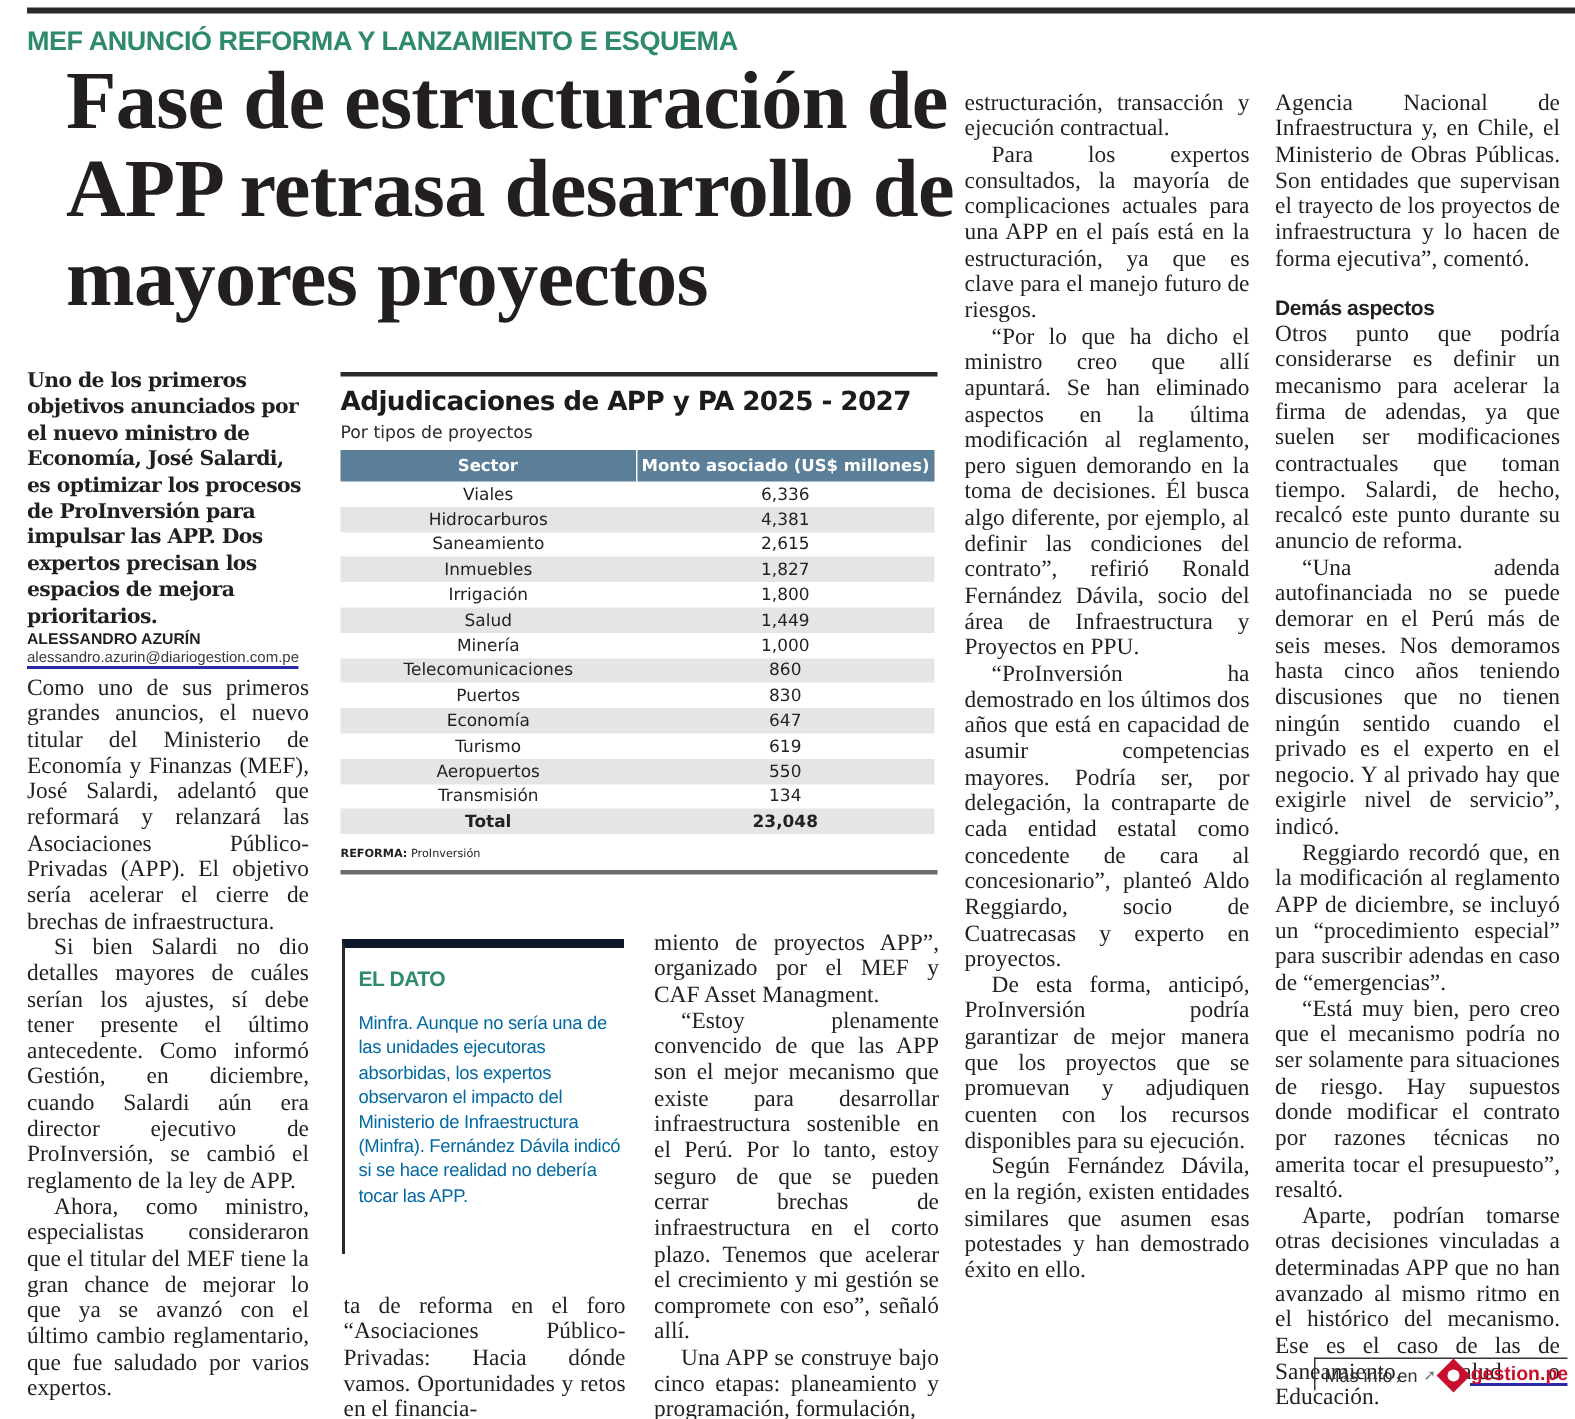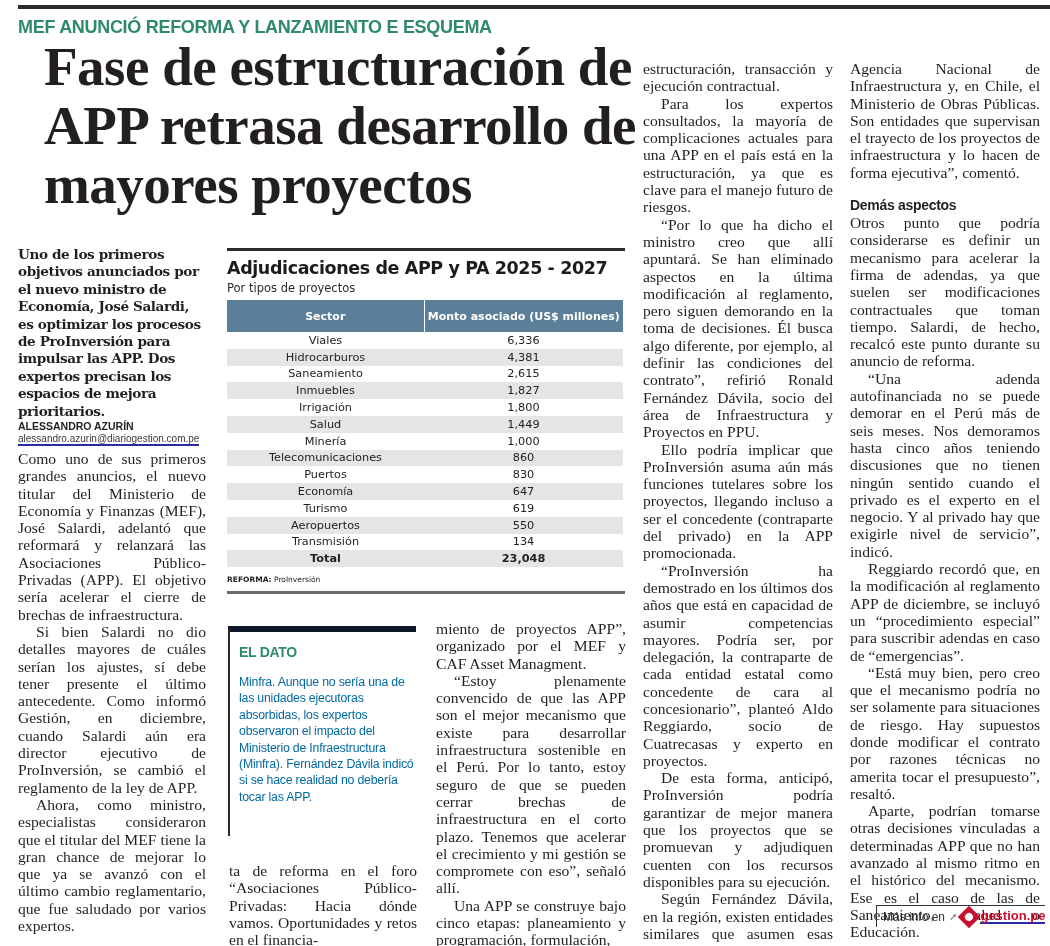--- a/index.html
+++ b/index.html
@@ -20,21 +20,21 @@
   .email { position: absolute; left: 18px; top: 433px; font-family: "Liberation Sans", sans-serif; font-size: 10px; color: #3a3a3a; border-bottom: 2px solid #2a2aa8; line-height: 11px; }
 
   .col1 { left: 18px; top: 450px; width: 188px; }
 
   
   .tbl-wrap { position: absolute; left: 227px; top: 248px; width: 398px; }
   .tbl-topline { height: 3px; background: #2a2a2a; }
   .tbl-title { font-family: "DejaVu Sans", sans-serif; font-weight: bold; font-size: 17.5px; margin-top: 7px; letter-spacing: -0.4px; color: #1c1c1c; }
   .tbl-sub { font-family: "DejaVu Sans", sans-serif; font-size: 11.5px; margin-top: 3px; color: #2a2a2a; }
   table { width: 396px; border-collapse: collapse; margin-top: 5px; font-family: "DejaVu Sans", sans-serif; font-size: 11.3px; color: #222; }
-  th { background: #5b7f98; color: #ffffff; font-weight: bold; font-size: 11px; height: 32px; border-right: 1px solid #ffffff; }
+  th { background: #5b7f98; color: #ffffff; font-weight: bold; font-size: 11px; height: 21px; border-right: 1px solid #ffffff; }
   th:last-child { border-right: none; }
   td { text-align: center; height: 16.8px; }
   td.sector { width: 197px; }
   tr.alt td { background: #e5e5e5; }
   tr.total td { font-weight: bold; background: #e5e5e5; }
   .tbl-source { font-family: "DejaVu Sans", sans-serif; font-size: 7.5px; margin-top: 8px; color: #222; }
   .tbl-source b { font-weight: bold; }
   .tbl-bottom { height: 3px; background: #6b6b6b; margin-top: 7px; }
 
   
@@ -158,21 +158,20 @@
 <div class="col col3">
   <p>miento de proyectos APP”, organizado por el MEF y CAF Asset Managment.</p>
   <p class="ind">“Estoy plenamente convencido de que las APP son el mejor mecanismo que existe para desarrollar infraestructura sostenible en el Perú. Por lo tanto, estoy seguro de que se pueden cerrar brechas de infraestructura en el corto plazo. Tenemos que acelerar el crecimiento y mi gestión se compromete con eso”, señaló allí.</p>
   <p class="ind">Una APP se construye bajo cinco etapas: planeamiento y programación, formulación,</p>
 </div>
 
 <div class="col col4">
   <p>estructuración, transacción y ejecución contractual.</p>
   <p class="ind">Para los expertos consultados, la mayoría de complicaciones actuales para una APP en el país está en la estructuración, ya que es clave para el manejo futuro de riesgos.</p>
   <p class="ind">“Por lo que ha dicho el ministro creo que allí apuntará. Se han eliminado aspectos en la última modificación al reglamento, pero siguen demorando en la toma de decisiones. Él busca algo diferente, por ejemplo, al definir las condiciones del contrato”, refirió Ronald Fernández Dávila, socio del área de Infraestructura y Proyectos en PPU.</p>
-  <p class="ind">Ello podría implicar que ProInversión asuma aún más funciones tutelares sobre los proyectos, llegando incluso a ser el concedente (contraparte del privado) en la APP promocionada.</p>
   <p class="ind">“ProInversión ha demostrado en los últimos dos años que está en capacidad de asumir competencias mayores. Podría ser, por delegación, la contraparte de cada entidad estatal como concedente de cara al concesionario”, planteó Aldo Reggiardo, socio de Cuatrecasas y experto en proyectos.</p>
   <p class="ind">De esta forma, anticipó, ProInversión podría garantizar de mejor manera que los proyectos que se promuevan y adjudiquen cuenten con los recursos disponibles para su ejecución.</p>
   <p class="ind">Según Fernández Dávila, en la región, existen entidades similares que asumen esas potestades y han demostrado éxito en ello.</p>
 
 </div>
 
 <div class="col col5">
   <p>Agencia Nacional de Infraestructura y, en Chile, el Ministerio de Obras Públicas. Son entidades que supervisan el trayecto de los proyectos de infraestructura y lo hacen de forma ejecutiva”, comentó.</p>
   <h3 style="margin-top:16px">Demás aspectos</h3>
   <p>Otros punto que podría considerarse es definir un mecanismo para acelerar la firma de adendas, ya que suelen ser modificaciones contractuales que toman tiempo. Salardi, de hecho, recalcó este punto durante su anuncio de reforma.</p>

